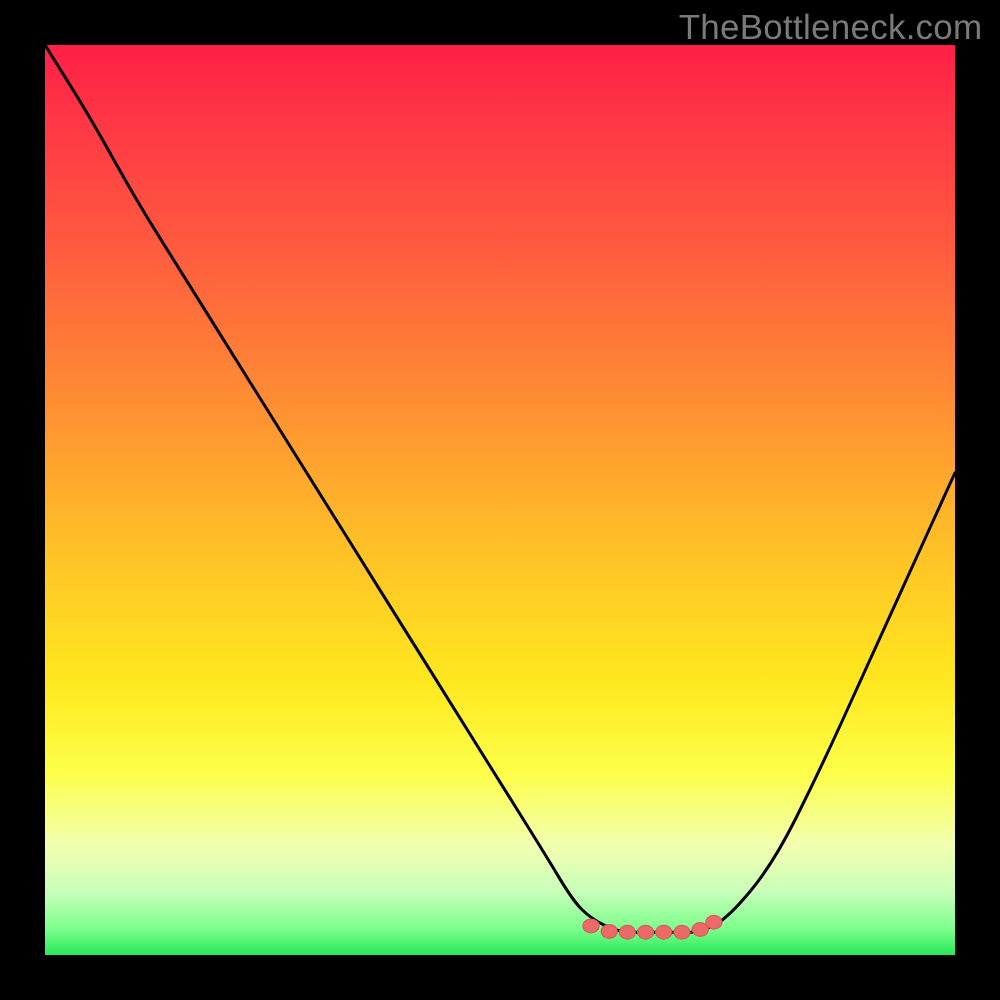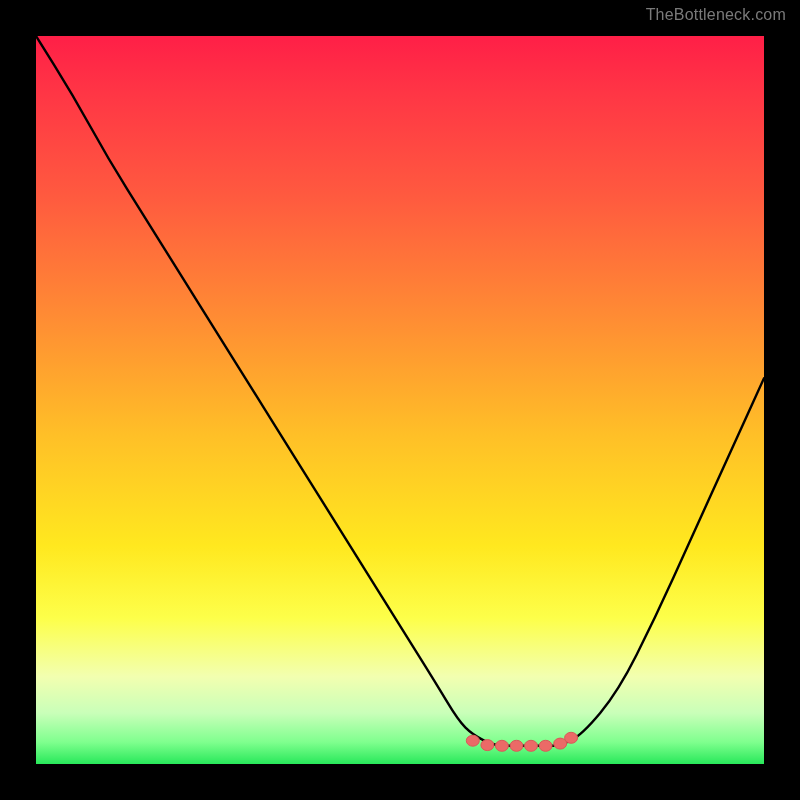--- a/index.html
+++ b/index.html
@@ -51,21 +51,21 @@
     left: 0;
     top: 0;
     width: 100%;
     height: 100%;
   }
   .watermark {
     position: absolute;
     top: 6px;
     right: 14px;
     color: #7a7a7a;
-    font-size: 16px;
+    font-size: 28px;
     font-weight: 500;
     letter-spacing: 0.2px;
     user-select: none;
     text-align: center;
   }
 </style>
 </head>
 <body>
 
 <div class="frame">

